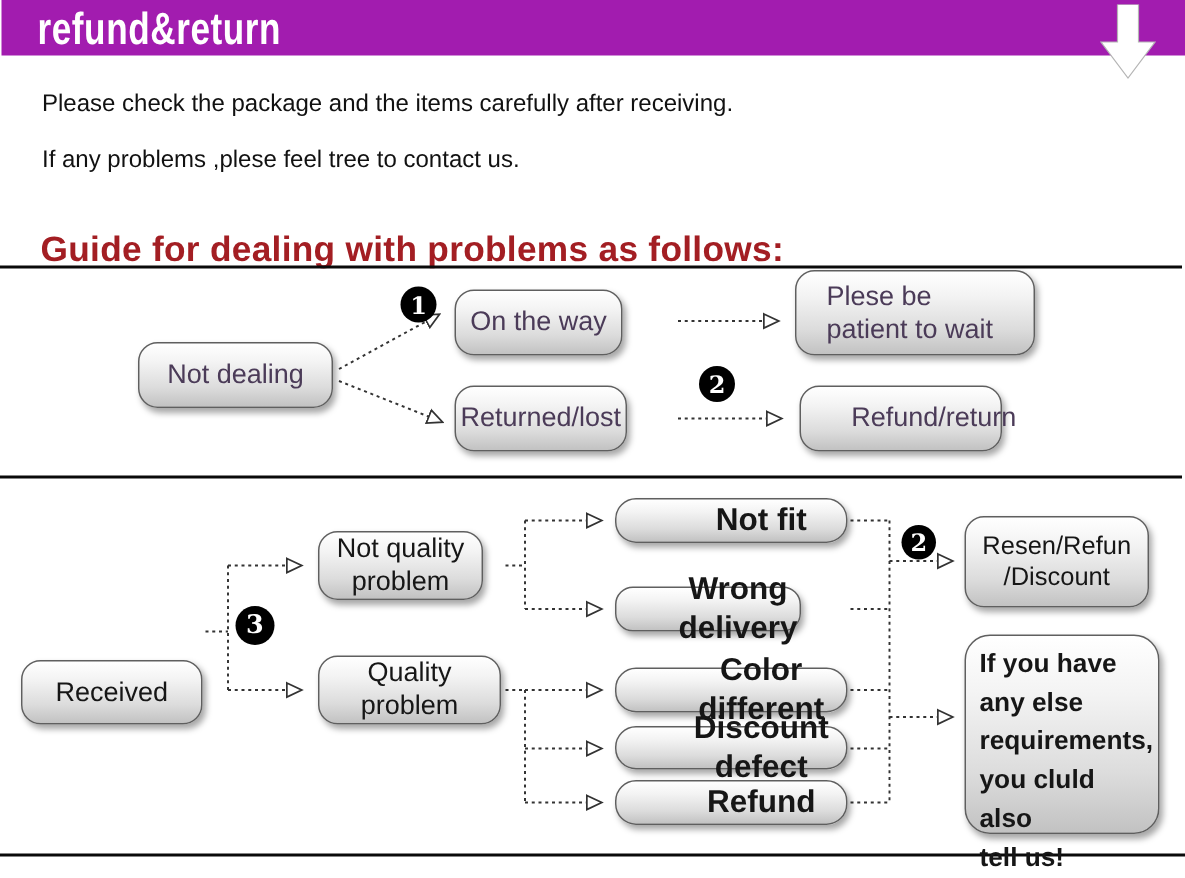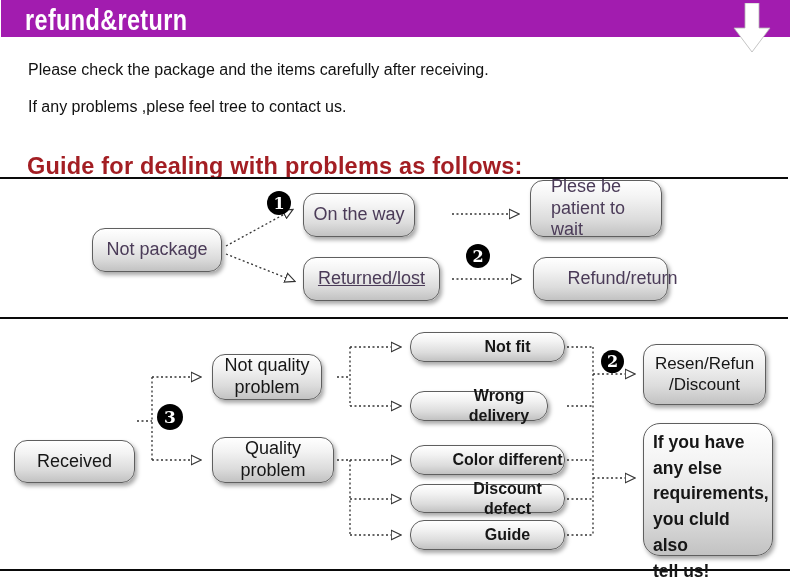--- a/index.html
+++ b/index.html
@@ -32,21 +32,21 @@
   
   .gbox {
     position:absolute; border:1.2px solid #5f5f5f; border-radius:13px;
     background:linear-gradient(180deg,#ffffff 0%,#f3f3f3 30%,#dcdcdc 70%,#c2c2c2 100%);
     box-shadow:2px 3px 4px rgba(0,0,0,0.35);
     display:flex; align-items:center; justify-content:center;
     font-size:18px; color:#161616; white-space:pre-line; text-align:center;
     line-height:1.22;
   }
   .purple { color:#4b3b58; }
-  .pill { font-weight:bold; font-size:16px; border-radius:14px;padding-left:40px; }
+  .pill { font-weight:bold; font-size:21px; border-radius:14px;padding-left:40px; }
   .leftalign { justify-content:flex-start; text-align:left; padding-left:11px; }
   .bigbox { border-radius:17px; line-height:1.47; padding:6px 4px 6px 9px; font-size:17.5px; }
   
   .badge {
     position:absolute; background:#000; color:#fff; border-radius:50%;
     display:flex; align-items:center; justify-content:center;
     font-family:"DejaVu Serif", serif; font-weight:bold; font-size:16px;
   }
   svg.connectors { position:absolute; left:0; top:0; pointer-events:none; }
   .dash { stroke:#333; stroke-width:1.3; fill:none; stroke-dasharray:2,2.5; }
@@ -103,41 +103,41 @@
     <path class="dash" d="M567,347 L593,347"></path>
     <path class="dash" d="M567,406 L593,406"></path>
     <path class="dash" d="M567,460 L593,460"></path>
     <path class="dash" d="M567,499 L593,499"></path>
     <path class="dash" d="M567,535 L593,535"></path>
     <path class="dash" d="M593,347 L593,535"></path>
     <path class="dash" d="M593,374 L634,374" marker-end="url(#ah)"></path>
     <path class="dash" d="M593,478 L634,478" marker-end="url(#ah)"></path>
   </svg>
 
-  <div class="gbox purple" style="left:92px;top:228px;width:130px;height:44px;">Not package</div>
+  <div class="gbox purple" style="left:92px;top:228px;width:130px;height:44px;">Not dealing</div>
   <div class="badge" style="left:267px;top:191px;width:24px;height:24px;">1</div>
   <div class="gbox purple" style="left:303px;top:193px;width:112px;height:44px;">On the way</div>
-  <div class="gbox purple" style="left:303px;top:257px;width:137px;height:44px;text-decoration:underline;">Returned/lost</div>
-  <div class="gbox purple leftalign" style="left:530px;top:180px;width:132px;height:57px;padding-left:20px;">Plese be
+  <div class="gbox purple" style="left:303px;top:257px;width:115px;height:44px;">Returned/lost</div>
+  <div class="gbox purple leftalign" style="left:530px;top:180px;width:160px;height:57px;padding-left:20px;">Plese be
 patient to wait</div>
   <div class="badge" style="left:466px;top:244px;width:24px;height:24px;">2</div>
   <div class="gbox purple" style="left:533px;top:257px;width:135px;height:44px;padding-left:44px;">Refund/return</div>
 
   <div class="gbox" style="left:14px;top:400px;width:121px;height:43px;margin-top:40px;">Received</div>
   <div class="badge" style="left:157px;top:404px;width:26px;height:26px;font-size:17px;">3</div>
   <div class="gbox" style="left:212px;top:354px;width:110px;height:46px;">Not quality
 problem</div>
   <div class="gbox" style="left:212px;top:437px;width:122px;height:46px;">Quality
 problem</div>
 
   <div class="gbox pill" style="left:410px;top:332px;width:155px;height:30px;">Not fit</div>
-  <div class="gbox pill" style="left:410px;top:391px;width:138px;height:30px;">Wrong delivery</div>
+  <div class="gbox pill" style="left:410px;top:391px;width:124px;height:30px;border-radius:12px;">Wrong delivery</div>
   <div class="gbox pill" style="left:410px;top:445px;width:155px;height:30px;">Color different</div>
   <div class="gbox pill" style="left:410px;top:484px;width:155px;height:29px;">Discount defect</div>
-  <div class="gbox pill" style="left:410px;top:520px;width:155px;height:30px;">Guide</div>
+  <div class="gbox pill" style="left:410px;top:520px;width:155px;height:30px;">Refund</div>
 
   <div class="badge" style="left:601px;top:350px;width:23px;height:23px;">2</div>
   <div class="gbox" style="left:643px;top:344px;width:123px;height:61px;font-size:17px;">Resen/Refun
 /Discount</div>
   <div class="gbox bigbox leftalign" style="left:643px;top:423px;width:130px;height:133px;align-items:flex-start;font-weight:bold;">If you have
 any else
 requirements,
 you cluld also
 tell us!</div>
 

